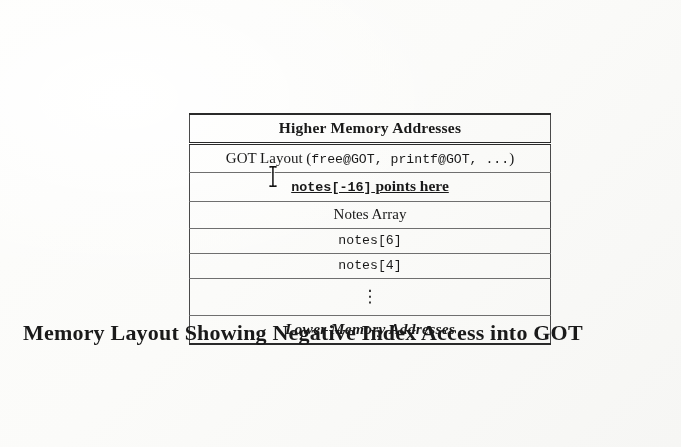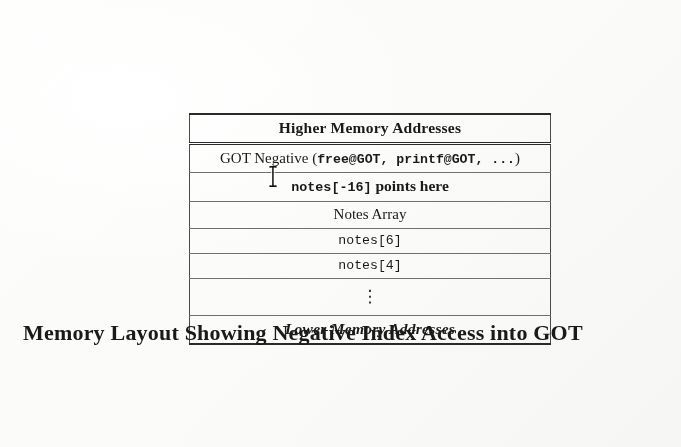--- a/index.html
+++ b/index.html
@@ -94,26 +94,26 @@
     padding: 4px 6px 5px 6px;
     line-height: 1.1;
   }
   .mixed .lbl {
     font-family: "Liberation Serif", serif;
     font-size: 15px;
   }
   .mixed .code {
     font-family: "Liberation Mono", monospace;
     font-size: 13.2px;
-    font-weight: bold;
   }
   .mixed-bold {
     display: block;
     padding: 4px 6px 5px 6px;
     line-height: 1.1;
+    text-decoration: underline;
   }
   .mixed-bold .code {
     font-family: "Liberation Mono", monospace;
     font-weight: bold;
     font-size: 13.4px;
   }
   .mixed-bold .lbl {
     font-family: "Liberation Serif", serif;
     font-weight: bold;
     font-size: 15.5px;
@@ -152,21 +152,21 @@
     <tbody>
 
       <tr class="row-top header-row">
         <td>
           <span class="cell-inner serif-bold">Higher Memory Addresses</span>
         </td>
       </tr>
 
       <tr>
         <td>
-          <span class="mixed"><span class="lbl">GOT Negative (</span><span class="code">free@GOT, printf@GOT, ...</span><span class="lbl">)</span></span>
+          <span class="mixed"><span class="lbl">GOT Layout (</span><span class="code">free@GOT, printf@GOT, ...</span><span class="lbl">)</span></span>
         </td>
       </tr>
 
       <tr>
         <td>
           <span class="mixed-bold"><span class="code">notes[-16]</span><span class="lbl"> points here</span></span>
         </td>
       </tr>
 
       <tr>

